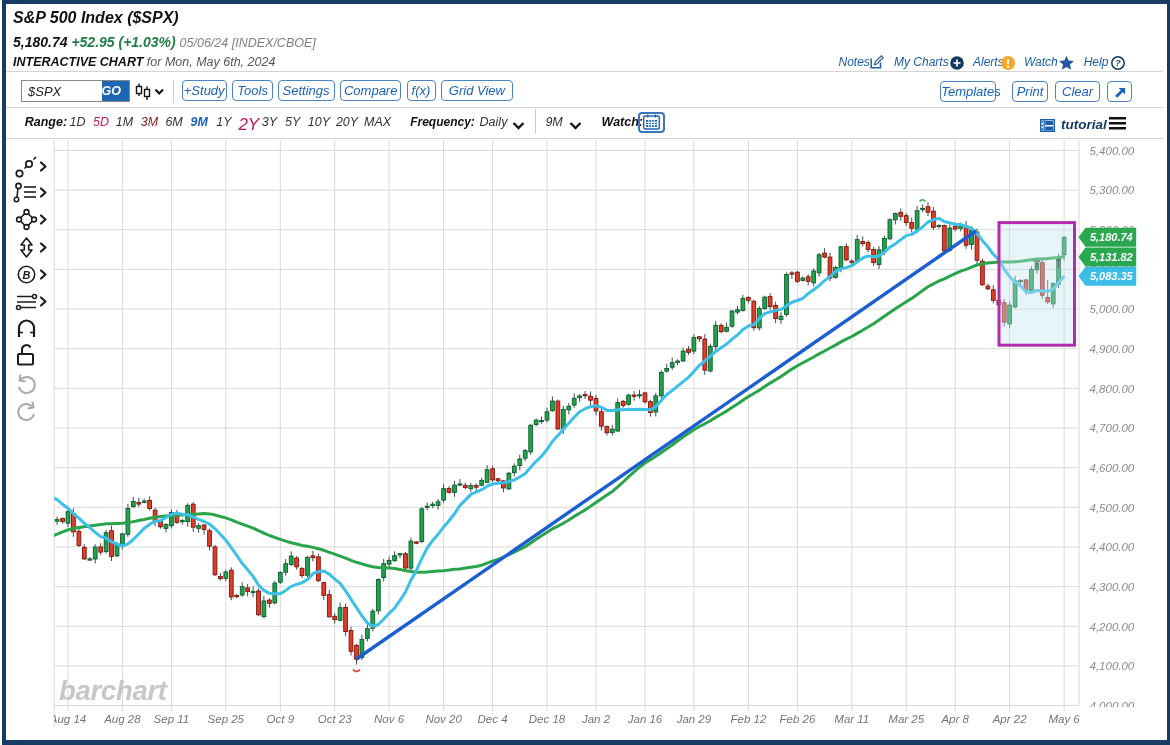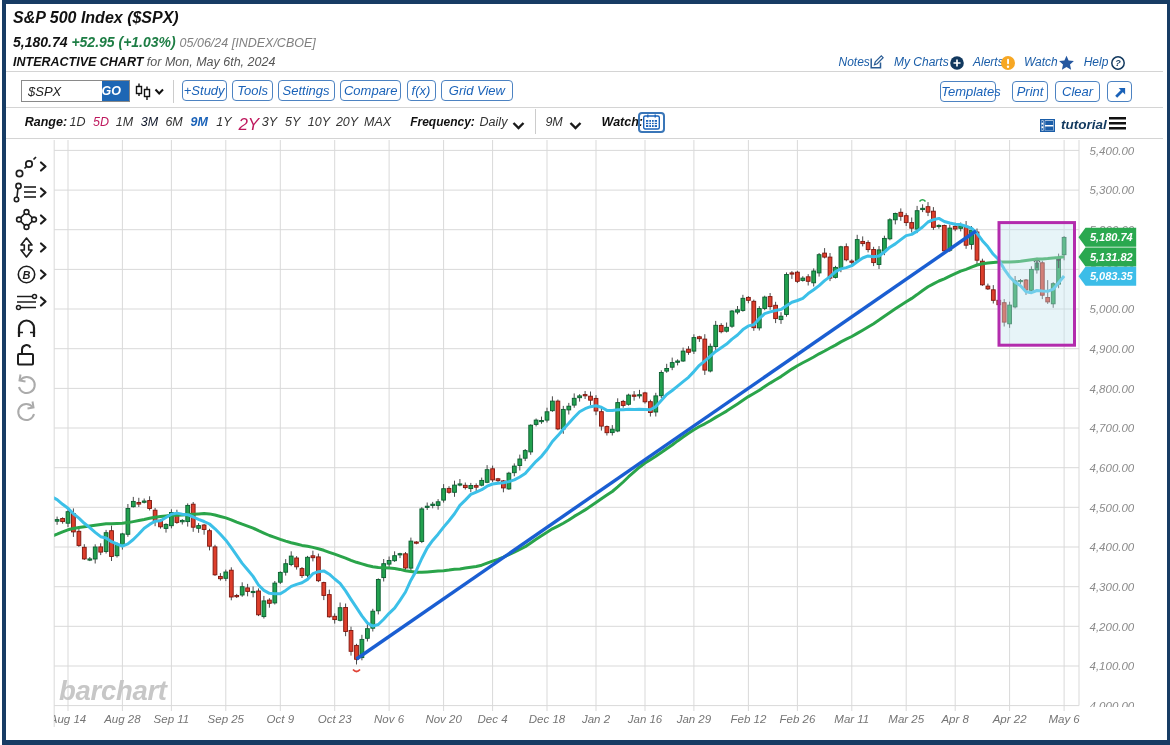--- a/index.html
+++ b/index.html
@@ -75,21 +75,21 @@
   <div class="btn" style="left:1105.4px;top:80.5px;width:25px"><svg width="12" height="12" viewBox="0 0 12 12" style="vertical-align:-2px">
         <path d="M4.6 0.9 L11.1 0.9 L11.1 7.4 Z" fill="#1a62b8"></path>
         <line x1="9.2" y1="2.8" x2="2.2" y2="9.8" stroke="#1a62b8" stroke-width="2.8"></line>
       </svg></div>
   <div class="hr" style="top:106.5px"></div>
 
   <span class="abs" style="left:22.7px;top:115px;font-size:12.5px;font-weight:bold;color:#111">Range:</span>
     <span class="abs" style="left:67.6px;top:115px;font-size:12.5px;color:#333">1D</span>
     <span class="abs" style="left:91px;top:115px;font-size:12.5px;color:#be185d">5D</span>
     <span class="abs" style="left:113.7px;top:115px;font-size:12.5px;color:#333">1M</span>
-    <span class="abs" style="left:138.8px;top:115px;font-size:12.5px;color:#0f172a">3M</span>
+    <span class="abs" style="left:138.8px;top:115px;font-size:12.5px;color:#7f1d1d">3M</span>
     <span class="abs" style="left:163.4px;top:115px;font-size:12.5px;color:#333">6M</span>
     <span class="abs" style="left:188.5px;top:115px;font-size:12.5px;font-weight:bold;color:#1a62b8">9M</span>
     <span class="abs" style="left:214.2px;top:115px;font-size:12.5px;color:#333">1Y</span>
     <span class="abs" style="left:236.4px;top:115px;font-size:17px;color:#be185d">2Y</span>
     <span class="abs" style="left:259.7px;top:115px;font-size:12.5px;color:#333">3Y</span>
     <span class="abs" style="left:283px;top:115px;font-size:12.5px;color:#333">5Y</span>
     <span class="abs" style="left:305.8px;top:115px;font-size:12.5px;color:#333">10Y</span>
     <span class="abs" style="left:333.9px;top:115px;font-size:12.5px;color:#333">20Y</span>
     <span class="abs" style="left:362px;top:115px;font-size:12.5px;color:#333">MAX</span>
     <span class="abs" style="left:408.2px;top:115px;font-size:12px;font-weight:bold;color:#111">Frequency:</span>

